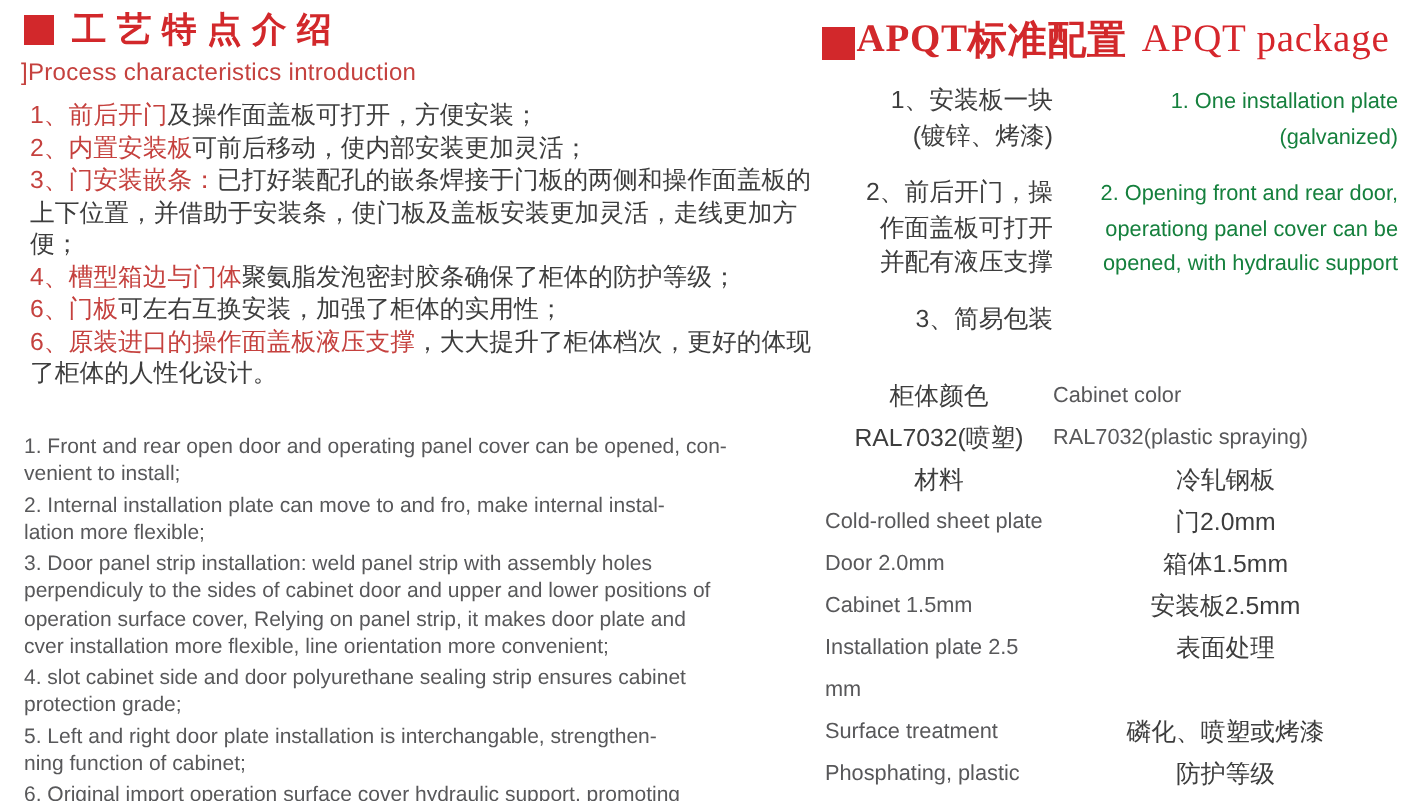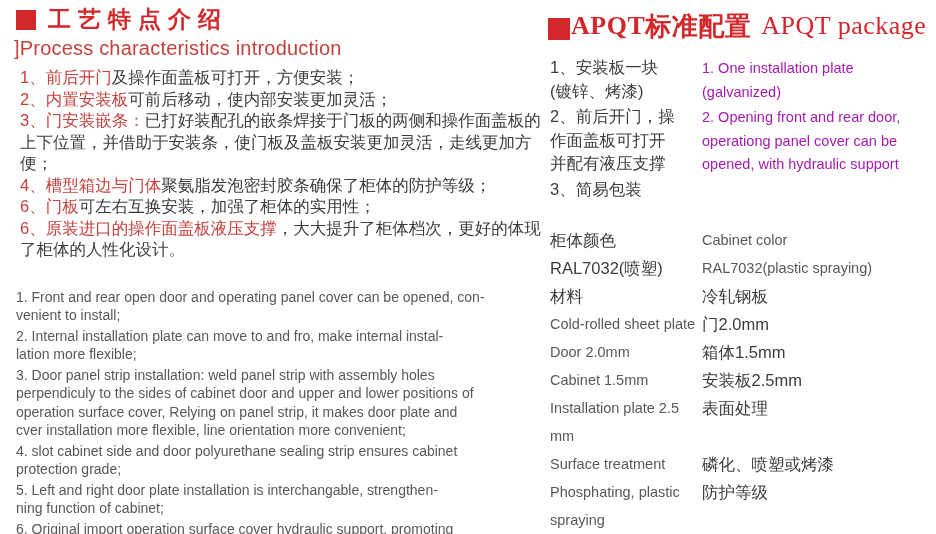--- a/index.html
+++ b/index.html
@@ -12,44 +12,44 @@
   .left-col{left:14px;width:532px;}
   .right-col{left:548px;width:384px;}
 
   
   .l-title-zh{
     display:flex;align-items:center;margin:2px 0 0 2px;
     color:#d2282b;font-weight:bold;font-size:23px;letter-spacing:7px;line-height:24px;font-family:Liberation Serif, serif;
   }
   .sq{width:20px;height:20px;background:#d2282b;display:inline-block;flex:none;margin-right:12px;}
   .l-title-en{
-    margin:3px 0 5px 0;color:#c5413e;font-weight:400;font-size:20px;line-height:27px;letter-spacing:.2px;
+    margin:3px 0 5px 0;color:#c5413e;font-weight:400;font-size:16px;line-height:27px;letter-spacing:.2px;
   }
   .zh-list{list-style:none;margin:3px 0 0;padding:0 0 0 6px;font-size:16.5px;line-height:21.5px;color:#3d3d3d;}
   .zh-list li{margin:0;}
   .red{color:#c5413e;}
   .en-list{margin:27px 0 0 2px;color:#58585a;font-size:14px;line-height:18.5px;}
   .en-item{margin:0 0 2px 0;white-space:pre;}
 
   
   .r-title{
     display:flex;align-items:flex-end;margin:6px 0 16px 0;
     font-size:26px;line-height:28px;color:#d2282b;
   }
   .r-title .sq{width:22px;height:22px;margin-right:1px;background:#d2282b;}
   .r-apqt{font-family:"Liberation Serif",serif;font-weight:bold;letter-spacing:.5px;}
   .r-zh{font-weight:bold;letter-spacing:.5px;}
   .r-pkg{font-family:"Liberation Serif",serif;margin-left:10px;color:#d6262c;letter-spacing:.5px;}
 
-  .pkg-grid{display:grid;grid-template-columns:152px 1fr;row-gap:1px;margin-left:2px;}
+  .pkg-grid{display:grid;grid-template-columns:152px 1fr;row-gap:13px;margin-left:2px;text-align:right;}
   .pkg-zh{color:#3d3d3d;font-size:16.5px;line-height:23.5px;white-space:pre-line;}
-  .pkg-en{color:#a21caf;font-size:14.5px;line-height:23.5px;white-space:pre-line;padding-top:1px;}
+  .pkg-en{color:#15803d;font-size:14.5px;line-height:23.5px;white-space:pre-line;padding-top:1px;}
 
   .spec-grid{display:grid;grid-template-columns:152px 1fr;margin:25px 0 0 2px;}
-  .spec-zh{color:#3d3d3d;font-size:16.5px;line-height:28px;}
+  .spec-zh{color:#3d3d3d;font-size:16.5px;line-height:28px;text-align:center;}
   .spec-en{color:#58585a;font-size:14.5px;line-height:28px;}
 </style>
 </head>
 <body>
 
 <section class="col left-col">
 
   <div class="l-title-zh">
     <span class="sq"></span>
     <span>工艺特点介绍</span>

